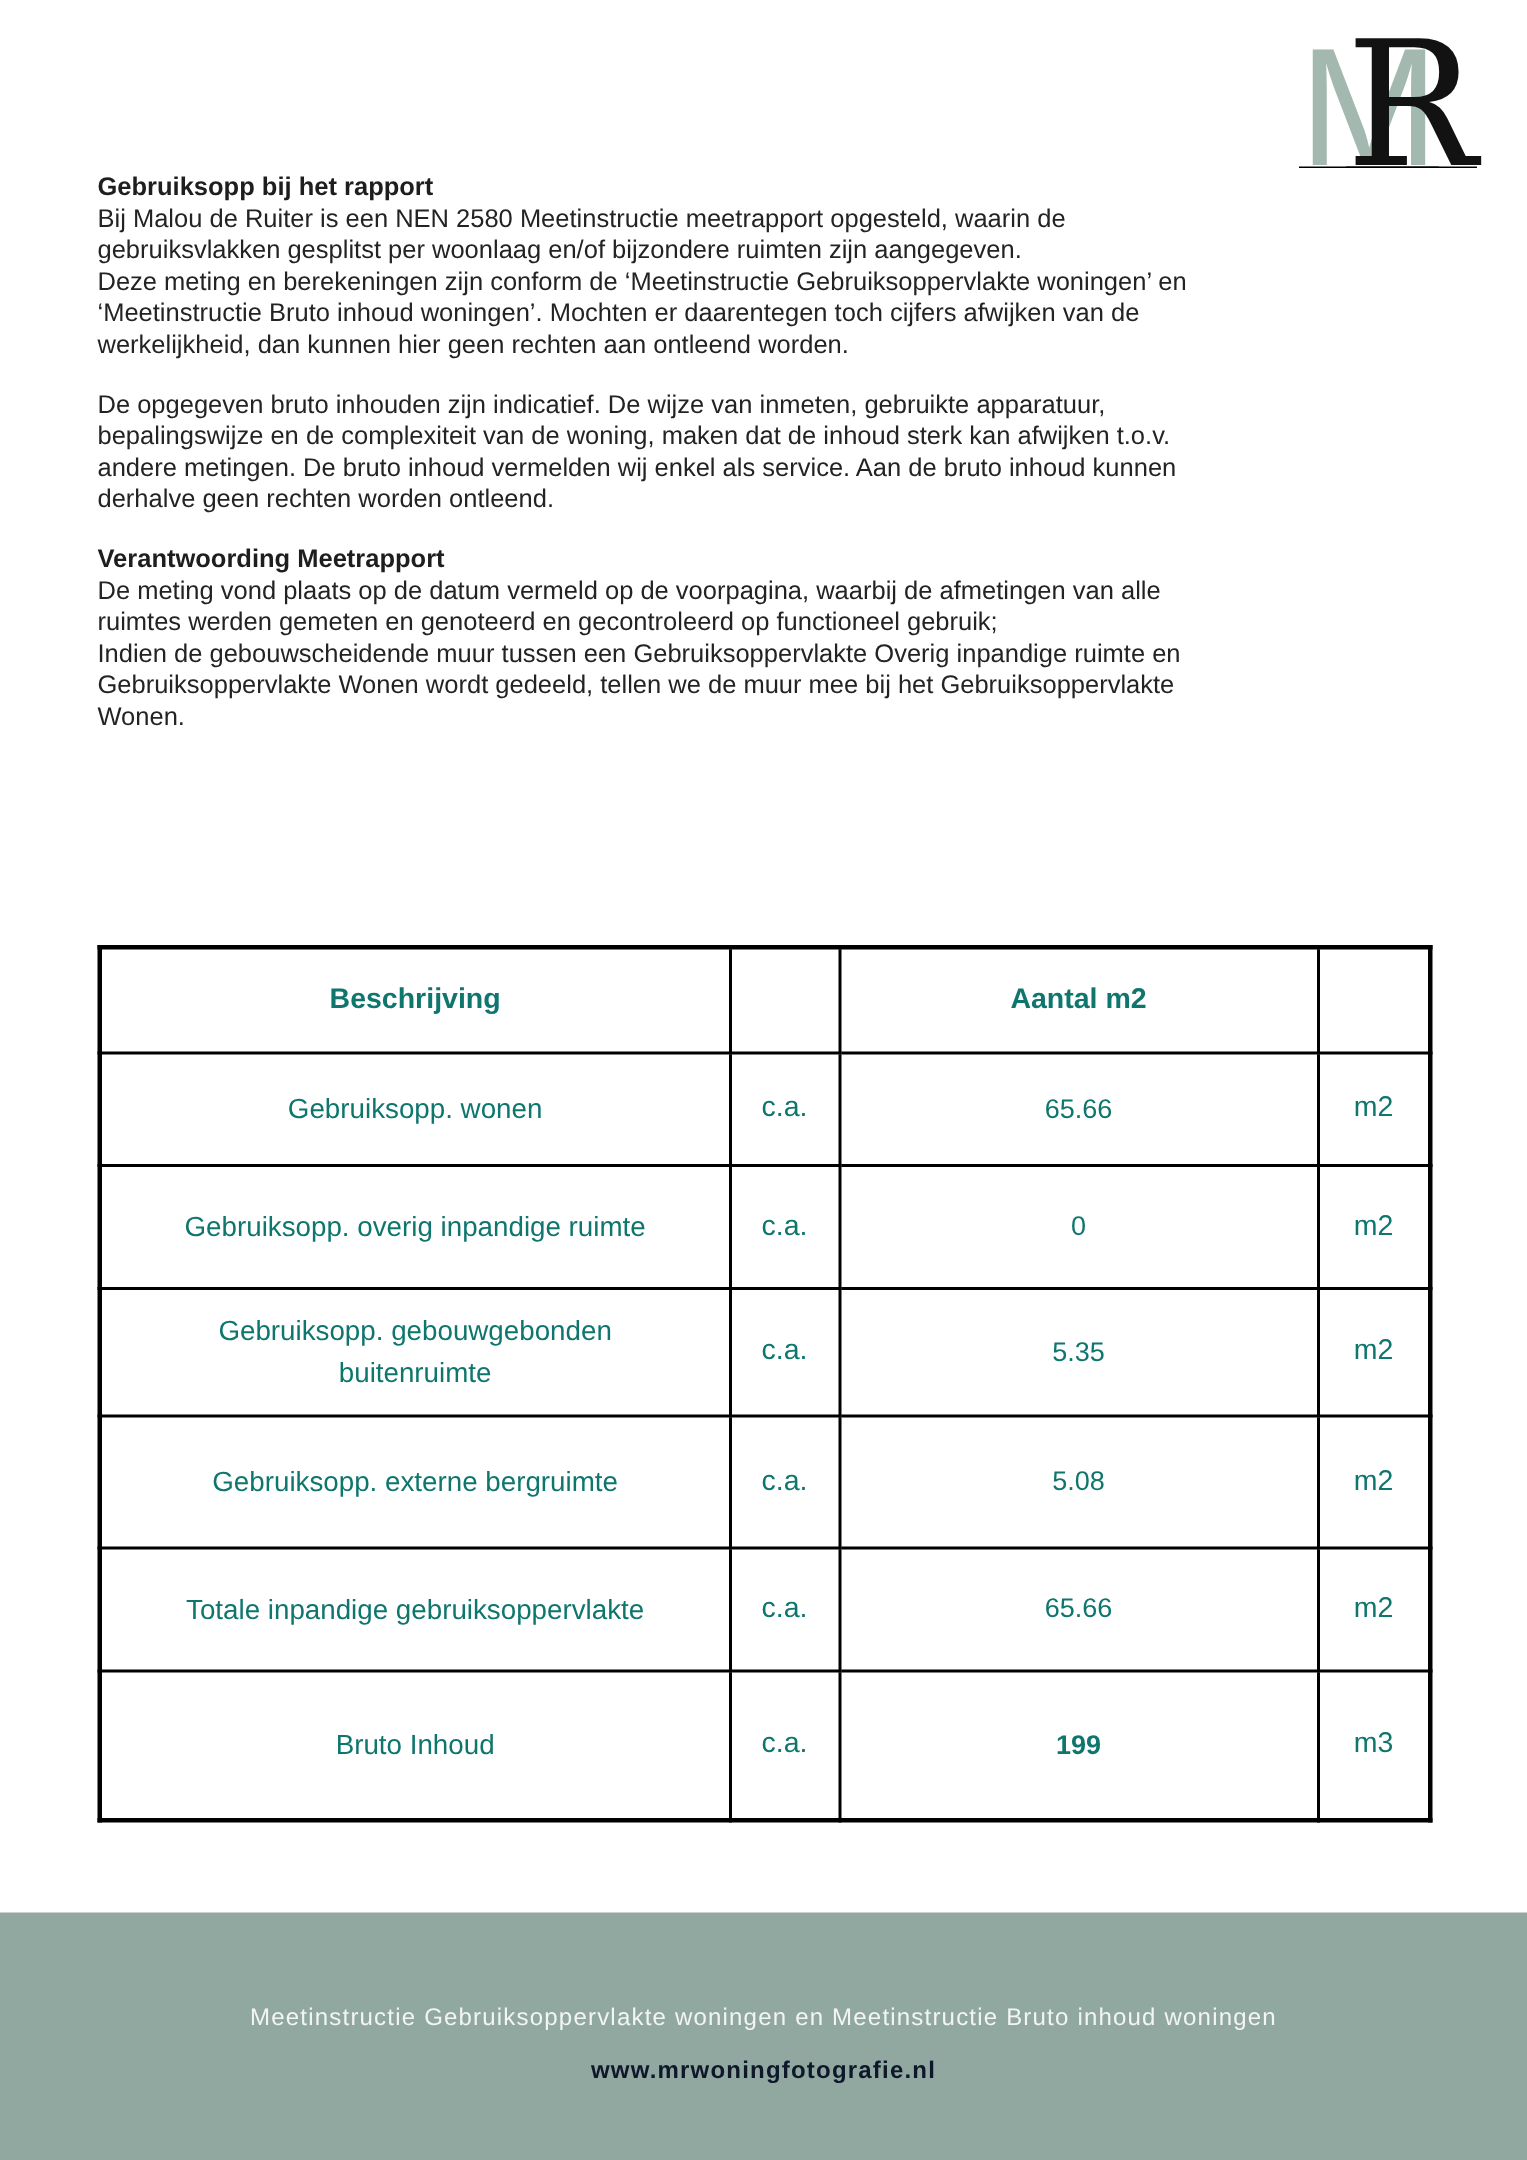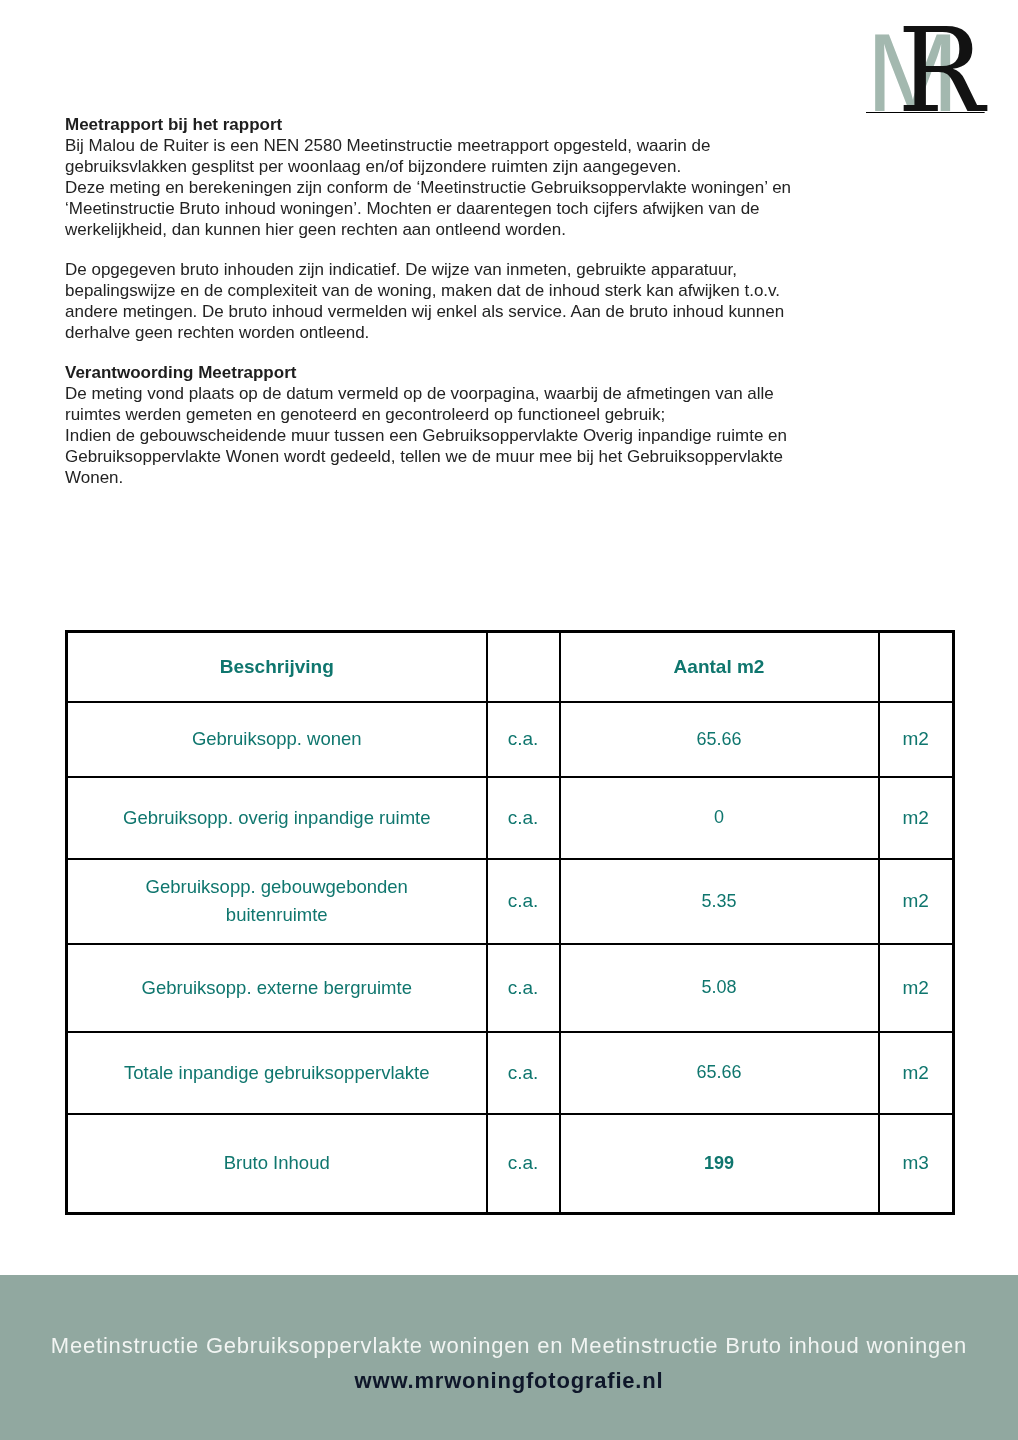--- a/index.html
+++ b/index.html
@@ -104,38 +104,38 @@
     left: 0;
     top: 1275px;
     width: 1018px;
     height: 165px;
     background: #91a8a0;
     text-align: center;
     padding-top: 60px;
   }
   .footer-line {
     color: #f2f5f3;
-    font-size: 22px;
+    font-size: 16px;
     letter-spacing: 0.8px;
     line-height: 22px;
   }
   .footer-line + .footer-line { margin-top: 13px; }
   .footer-url { text-decoration: none; color: #0f172a; font-weight: bold; }
 </style>
 </head>
 <body>
 
 <div class="page">
 
   <div class="logo">
     <span class="m">M</span><span class="r">R</span>
   </div>
 
   <div class="content">
-    <div class="sec-heading">Meetrapport bij het rapport</div>
+    <div class="sec-heading">Gebruiksopp bij het rapport</div>
     <div class="para">Bij Malou de Ruiter is een NEN 2580 Meetinstructie meetrapport opgesteld, waarin de
 gebruiksvlakken gesplitst per woonlaag en/of bijzondere ruimten zijn aangegeven.
 Deze meting en berekeningen zijn conform de ‘Meetinstructie Gebruiksoppervlakte woningen’ en
 ‘Meetinstructie Bruto inhoud woningen’. Mochten er daarentegen toch cijfers afwijken van de
 werkelijkheid, dan kunnen hier geen rechten aan ontleend worden.</div>
 
     <div class="para">De opgegeven bruto inhouden zijn indicatief. De wijze van inmeten, gebruikte apparatuur,
 bepalingswijze en de complexiteit van de woning, maken dat de inhoud sterk kan afwijken t.o.v.
 andere metingen. De bruto inhoud vermelden wij enkel als service. Aan de bruto inhoud kunnen
 derhalve geen rechten worden ontleend.</div>

